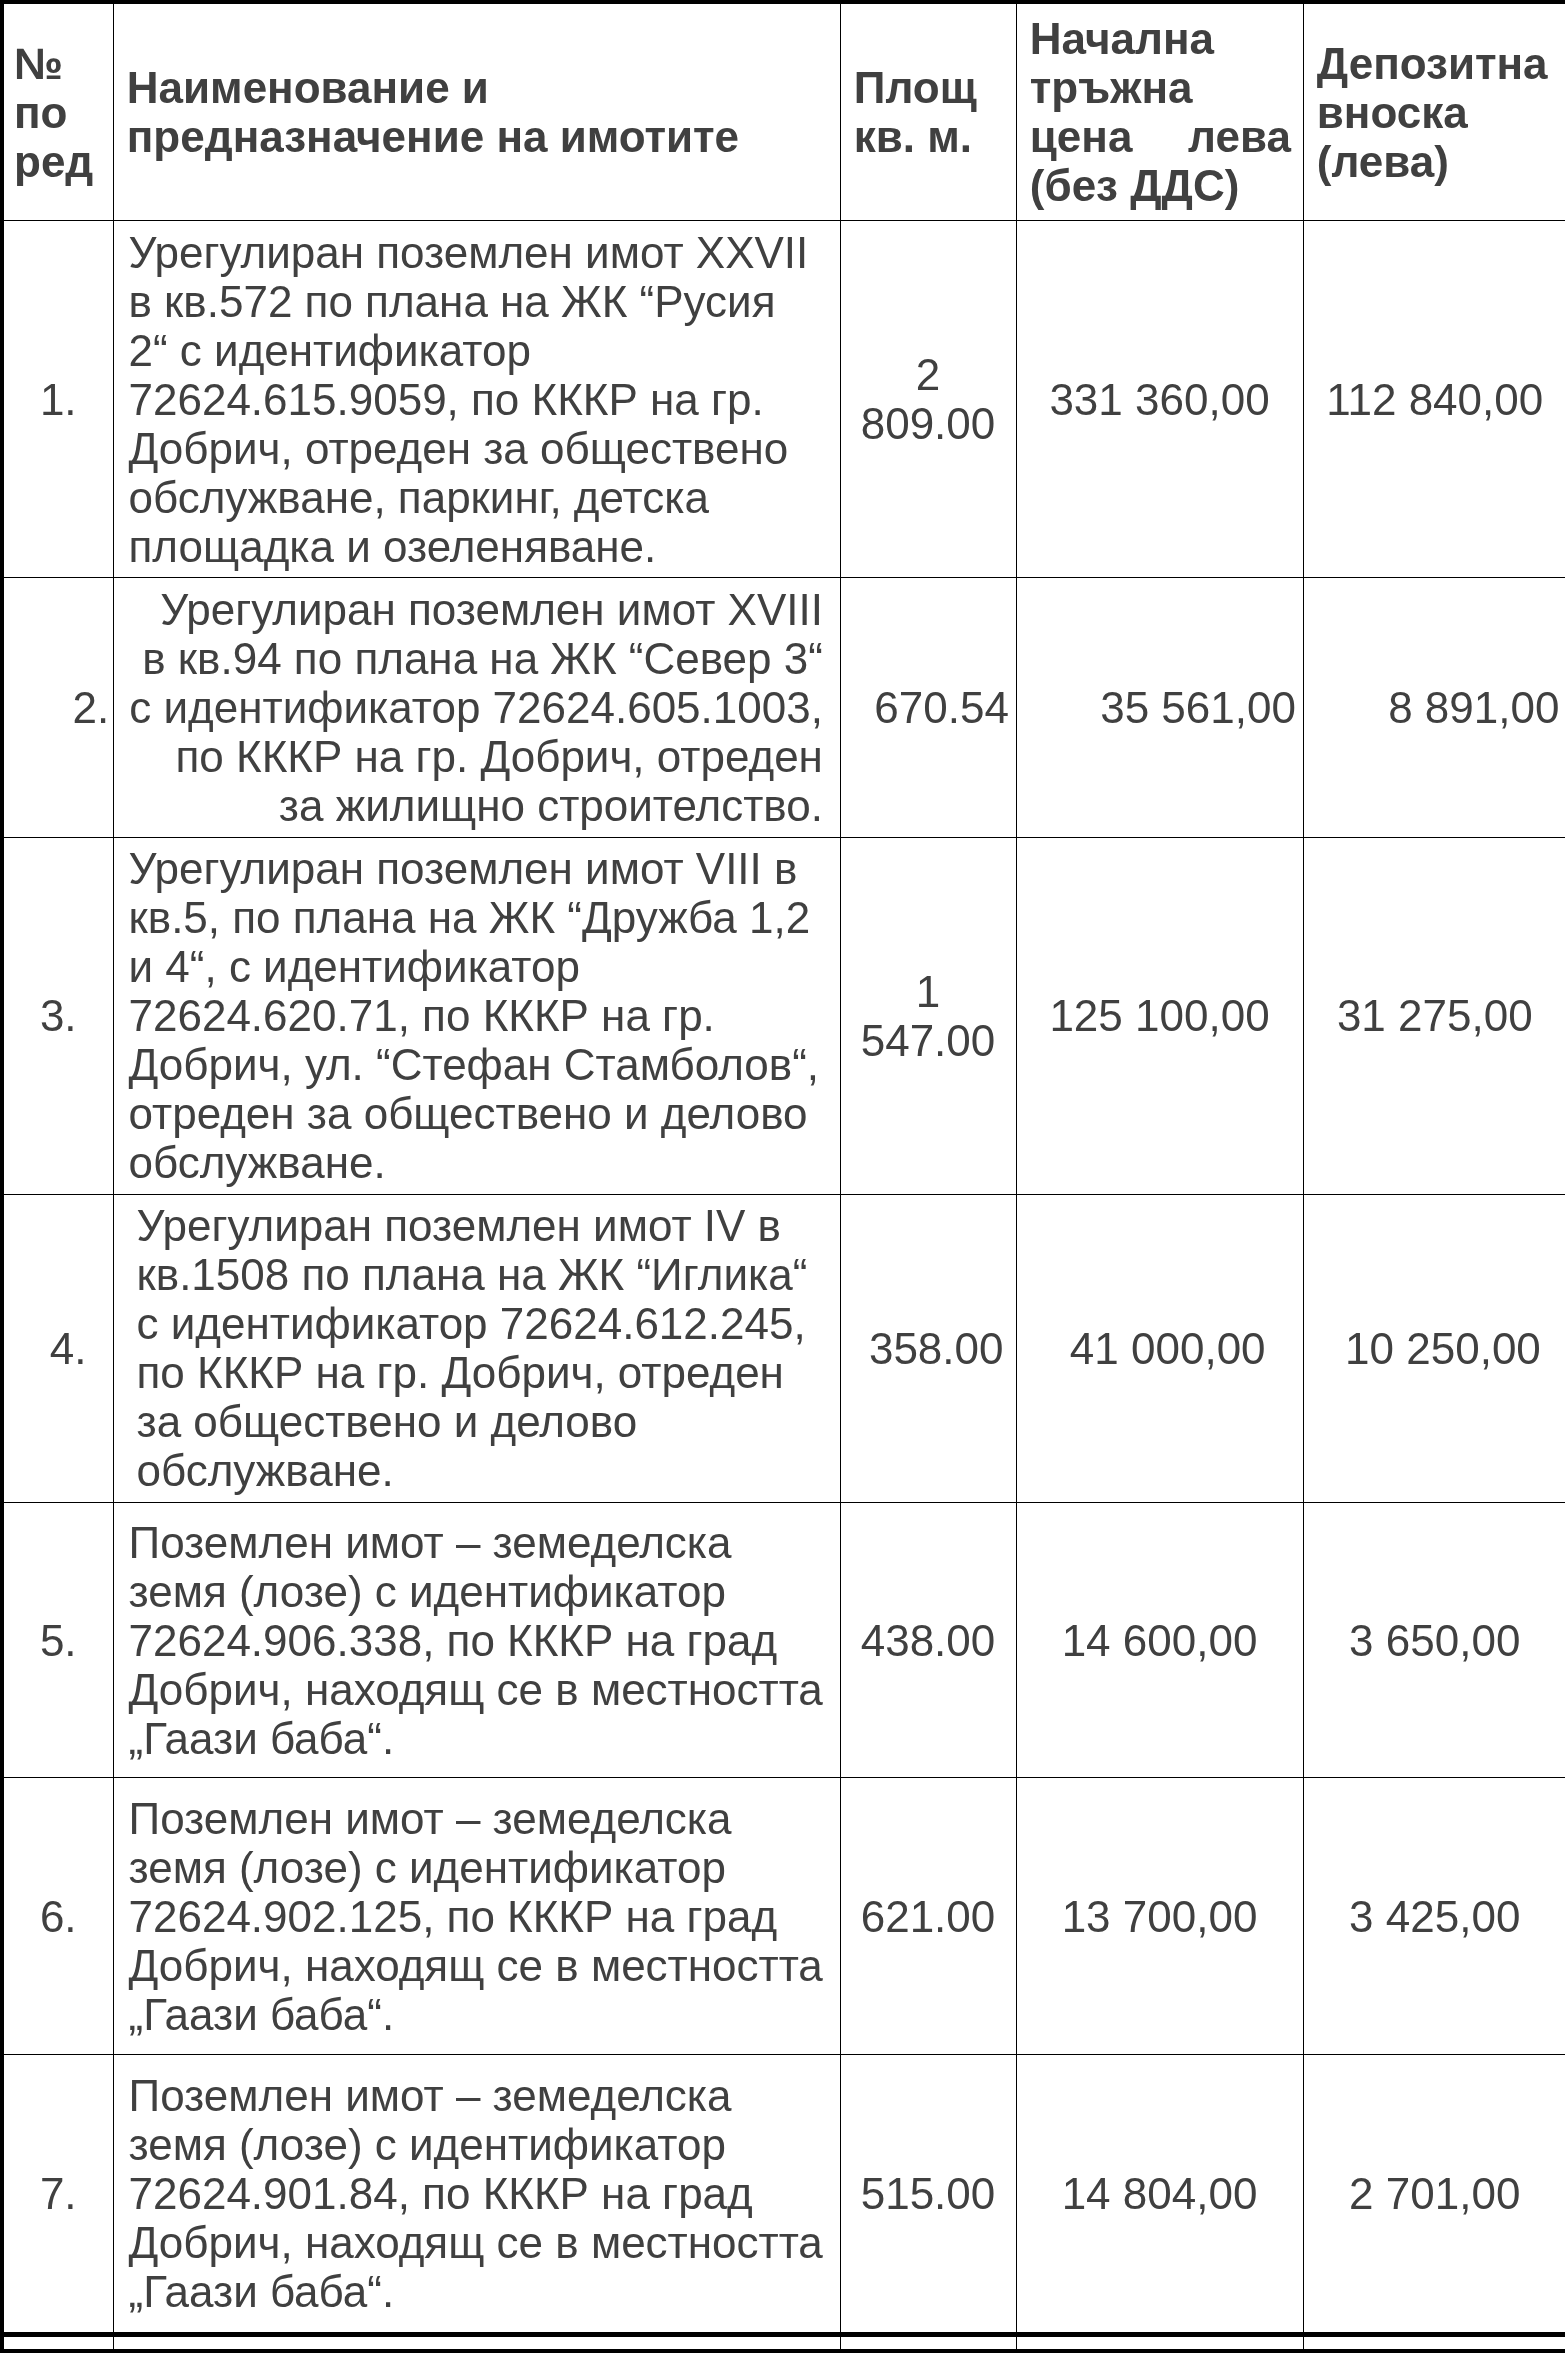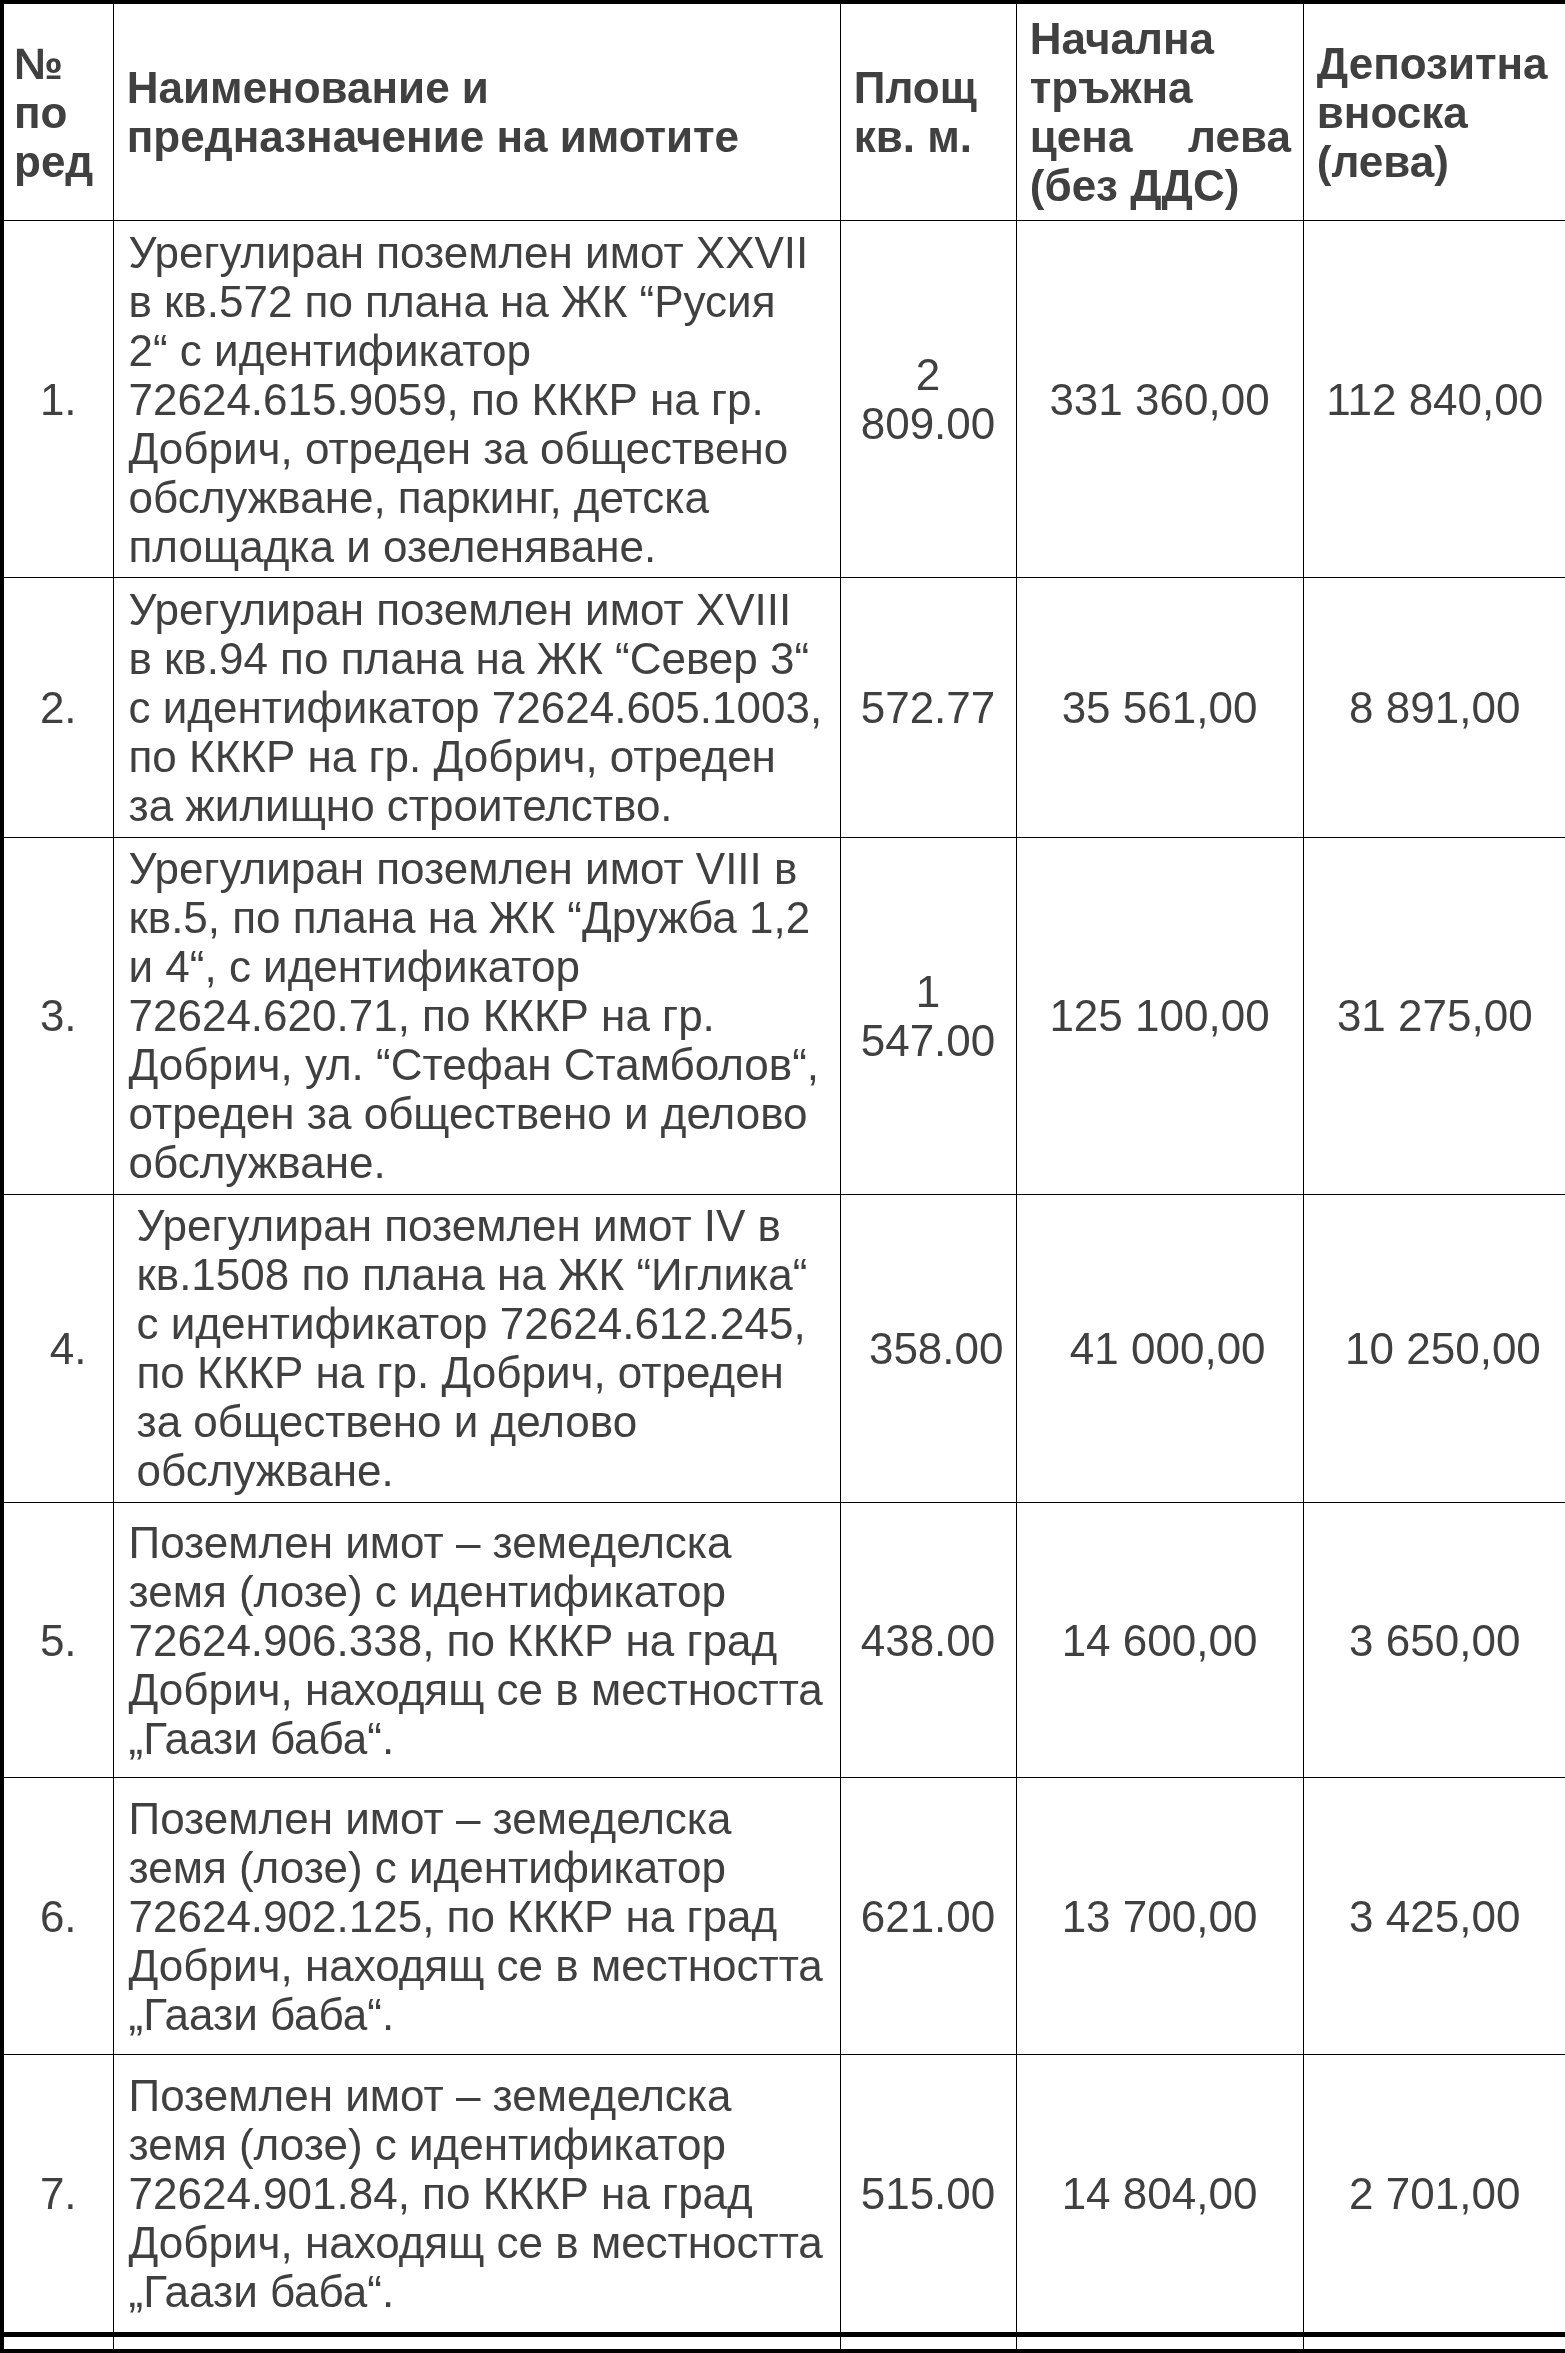--- a/index.html
+++ b/index.html
@@ -52,21 +52,21 @@
   td.c-desc {
     text-align: left;
     padding: 6.6px 16.6px 6.6px 15px;
   }
   td.c-num {
     text-align: center;
     padding: 3.3px 6.6px;
   }
 
   tbody tr:nth-child(1) td { height: 306px; }
-  tbody tr:nth-child(2) td { height: 245px; }
+  tbody tr:nth-child(2) td { height: 245px; text-align: right; }
   tbody tr:nth-child(3) td { height: 325px; }
   tbody tr:nth-child(4) td { height: 252px; padding-left: 23px; }
   tbody tr:nth-child(5) td { height: 261px; }
   tbody tr:nth-child(6) td { height: 263px; }
   tbody tr:nth-child(7) td { height: 263px; }
   tbody tr:nth-child(8) td { height: 248px; vertical-align: middle; }
   tbody tr:nth-child(8) td { border-top-width: 5px; }
 
   .bottom-cut {
     position: absolute;
@@ -101,21 +101,21 @@
     <tr>
       <td class="c-no">1.</td>
       <td class="c-desc">Урегулиран поземлен имот XXVII в кв.572 по плана на ЖК “Русия 2“ с идентификатор 72624.615.9059, по КККР на гр. Добрич, отреден за обществено обслужване, паркинг, детска площадка и озеленяване.</td>
       <td class="c-num">2 809.00</td>
       <td class="c-num">331 360,00</td>
       <td class="c-num">112 840,00</td>
     </tr>
     <tr>
       <td class="c-no">2.</td>
       <td class="c-desc">Урегулиран поземлен имот XVIII в кв.94 по плана на ЖК “Север 3“ с идентификатор 72624.605.1003, по КККР на гр. Добрич, отреден за жилищно строителство.</td>
-      <td class="c-num">572.77</td>
+      <td class="c-num">670.54</td>
       <td class="c-num">35 561,00</td>
       <td class="c-num">8 891,00</td>
     </tr>
     <tr>
       <td class="c-no">3.</td>
       <td class="c-desc">Урегулиран поземлен имот VIII в кв.5, по плана на ЖК “Дружба 1,2 и 4“, с идентификатор 72624.620.71, по КККР на гр. Добрич, ул. “Стефан Стамболов“, отреден за обществено и делово обслужване.</td>
       <td class="c-num">1 547.00</td>
       <td class="c-num">125 100,00</td>
       <td class="c-num">31 275,00</td>
     </tr>

